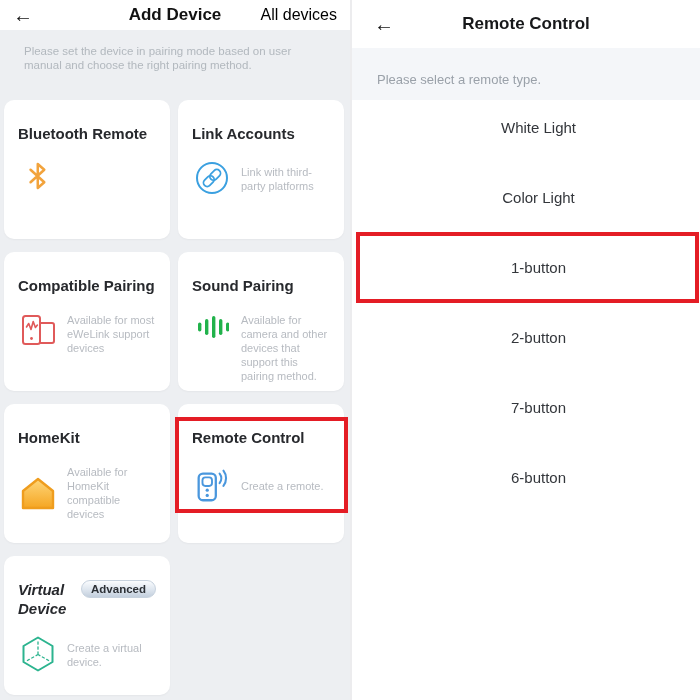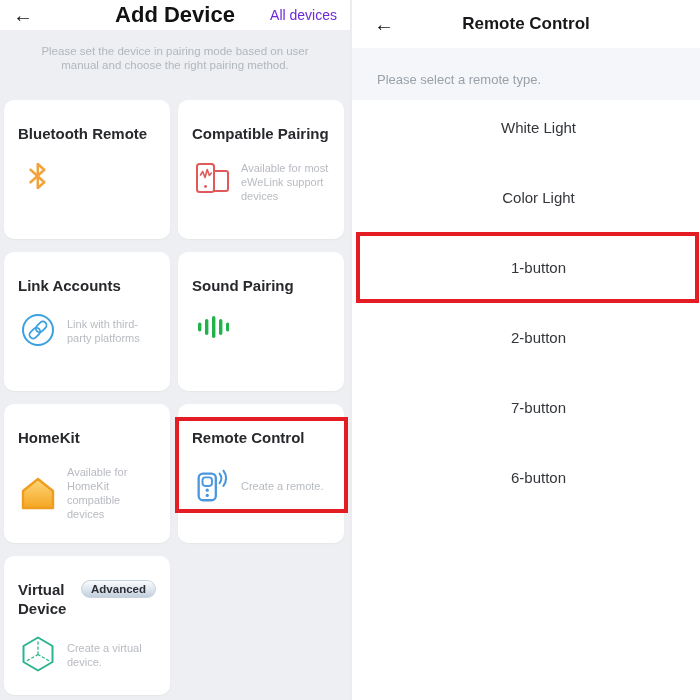--- a/index.html
+++ b/index.html
@@ -4,28 +4,28 @@
 <style>
   * { margin:0; padding:0; box-sizing:border-box; }
   html,body { width:700px; height:700px; }
   body { font-family:"Liberation Sans", sans-serif; background:#fff; }
   .stage { position:relative; width:700px; height:700px; display:flex; overflow:hidden; background:#fff; }
   .screen { position:relative; width:350px; height:700px; overflow:hidden; }
 
   
   .l-header { height:30px; background:#fff; display:flex; align-items:center; padding:0 13px; position:relative; }
   .back-arrow { font-size:20px; line-height:1; color:#111; cursor:pointer; }
-  .l-title { position:absolute; left:0; right:0; text-align:center; font-size:22px; font-weight:700; color:#121212; }
-  .l-action { margin-left:auto; font-size:14px; color:#6d28d9; position:relative; z-index:2; }
-  .l-notice { height:66px; background:#edeff2; padding:14px 24px 0; text-align:center; font-size:11.5px; line-height:14px; color:#b2b8be; }
+  .l-title { position:absolute; left:0; right:0; text-align:center; font-size:17px; font-weight:700; color:#121212; }
+  .l-action { margin-left:auto; font-size:16px; color:#000000; position:relative; z-index:2; }
+  .l-notice { height:66px; background:#edeff2; padding:14px 24px 0; text-align:left; font-size:11.5px; line-height:14px; color:#b2b8be; }
   .card-grid { height:604px; background:#edeff2; padding:4px 4px 0; display:grid; grid-template-columns:166px 166px; grid-auto-rows:139px; gap:13px 8px; align-content:start; }
   .card { background:#fff; border-radius:10px; padding:24px 14px 10px; box-shadow:0 1px 2px rgba(0,0,0,0.04); cursor:pointer; }
   .card-title { font-size:15px; font-weight:700; color:#27292d; line-height:19px; }
   .card-head { display:flex; align-items:flex-start; }
-  .card-head .card-title { flex:1; max-width:74px; }
+  .card-head .card-title { flex:1; max-width:74px;font-style:italic; }
   .badge { background:linear-gradient(180deg,#fafcfe 0%,#dde5ee 55%,#c3cfdd 100%); border:1px solid #c7d2de; border-radius:11px; padding:2px 9px 2px; font-size:11.5px; font-weight:700; color:#2c3036; white-space:nowrap; }
   .card-body { display:flex; align-items:flex-start; margin-top:17px; gap:9px; }
   .card-icon { width:40px; flex:0 0 40px; display:flex; justify-content:center; align-items:center; }
   .card-desc { font-size:11px; line-height:14px; color:#b7bbc1; padding-top:1px; }
   .center-body { align-items:center; }
 
   
   .right { border-left:2px solid #ececee; }
   .r-header { height:48px; background:#fff; display:flex; align-items:center; padding:0 22px; position:relative; }
   .r-title { position:absolute; left:0; right:0; text-align:center; font-size:17px; font-weight:700; color:#17181a; }
@@ -60,62 +60,63 @@
         <div class="card-body">
           <span class="card-icon">
             <svg width="26" height="32" viewBox="0 0 22 28">
               <path d="M4.5 8.5 L16.5 19.5 L10.8 24.5 V3.5 L16.5 8.5 L4.5 19.5" fill="none" stroke="#f2a33c" stroke-width="2.2" stroke-linejoin="round" stroke-linecap="round"></path>
             </svg>
           </span>
         </div>
       </div>
 
       <div class="card">
-        <div class="card-title">Compatible Pairing</div>
-        <div class="card-body">
-          <span class="card-icon">
-            <svg width="40" height="36" viewBox="0 0 40 36">
-              <rect x="21" y="11" width="15" height="20" rx="2" fill="#fff" stroke="#e05a5a" stroke-width="2"></rect>
-              <rect x="5" y="4" width="17" height="28" rx="2.5" fill="#fff" stroke="#e05a5a" stroke-width="2"></rect>
-              <path d="M8.5 15 l2.2 -3.5 l2.3 6 l2.2 -8 l2.2 6 l2 -2.5" fill="none" stroke="#e05a5a" stroke-width="1.6" stroke-linejoin="round" stroke-linecap="round"></path>
-              <circle cx="13.5" cy="26.5" r="1.4" fill="#e05a5a"></circle>
-            </svg>
-          </span>
-          <div class="card-desc">Available for most eWeLink support devices</div>
-        </div>
-      </div>
-
-      <div class="card">
         <div class="card-title">Link Accounts</div>
         <div class="card-body center-body">
           <span class="card-icon">
             <svg width="36" height="36" viewBox="0 0 36 36">
               <circle cx="18" cy="18" r="15" fill="none" stroke="#3ba0e0" stroke-width="2"></circle>
               <g transform="rotate(-45 18 18)">
                 <rect x="7.5" y="14.3" width="12" height="7.4" rx="3.7" fill="none" stroke="#3ba0e0" stroke-width="1.8"></rect>
                 <rect x="16.5" y="14.3" width="12" height="7.4" rx="3.7" fill="none" stroke="#3ba0e0" stroke-width="1.8"></rect>
               </g>
             </svg>
           </span>
           <div class="card-desc">Link with third-party platforms</div>
         </div>
       </div>
 
       <div class="card">
+        <div class="card-title">Compatible Pairing</div>
+        <div class="card-body">
+          <span class="card-icon">
+            <svg width="40" height="36" viewBox="0 0 40 36">
+              <rect x="21" y="11" width="15" height="20" rx="2" fill="#fff" stroke="#e05a5a" stroke-width="2"></rect>
+              <rect x="5" y="4" width="17" height="28" rx="2.5" fill="#fff" stroke="#e05a5a" stroke-width="2"></rect>
+              <path d="M8.5 15 l2.2 -3.5 l2.3 6 l2.2 -8 l2.2 6 l2 -2.5" fill="none" stroke="#e05a5a" stroke-width="1.6" stroke-linejoin="round" stroke-linecap="round"></path>
+              <circle cx="13.5" cy="26.5" r="1.4" fill="#e05a5a"></circle>
+            </svg>
+          </span>
+          <div class="card-desc">Available for most eWeLink support devices</div>
+        </div>
+      </div>
+
+      <div class="card">
         <div class="card-title">Sound Pairing</div>
         <div class="card-body">
           <span class="card-icon">
             <svg width="34" height="30" viewBox="0 0 34 30">
               <rect x="3" y="10.5" width="3.4" height="9" rx="1.7" fill="#21b24b"></rect>
               <rect x="10" y="7" width="3.4" height="16" rx="1.7" fill="#21b24b"></rect>
               <rect x="17" y="4" width="3.4" height="22" rx="1.7" fill="#21b24b"></rect>
               <rect x="24" y="7" width="3.4" height="16" rx="1.7" fill="#21b24b"></rect>
               <rect x="31" y="10.5" width="3.4" height="9" rx="1.7" fill="#21b24b"></rect>
             </svg>
           </span>
+          <div class="card-desc">Available for camera and other devices that support this pairing method.</div>
         </div>
       </div>
 
       <div class="card">
         <div class="card-title">HomeKit</div>
         <div class="card-body center-body">
           <span class="card-icon">
             <svg width="38" height="36" viewBox="0 0 38 36">
               <defs>
                 <linearGradient id="hkgrad" x1="0" y1="0" x2="0" y2="1">

